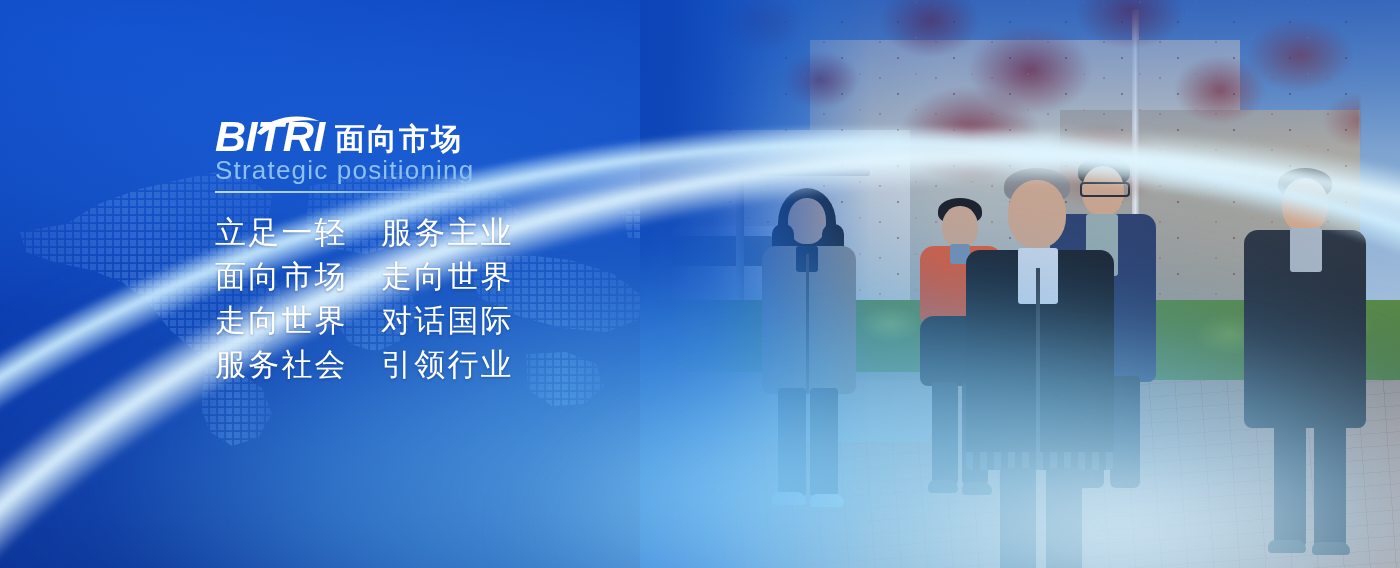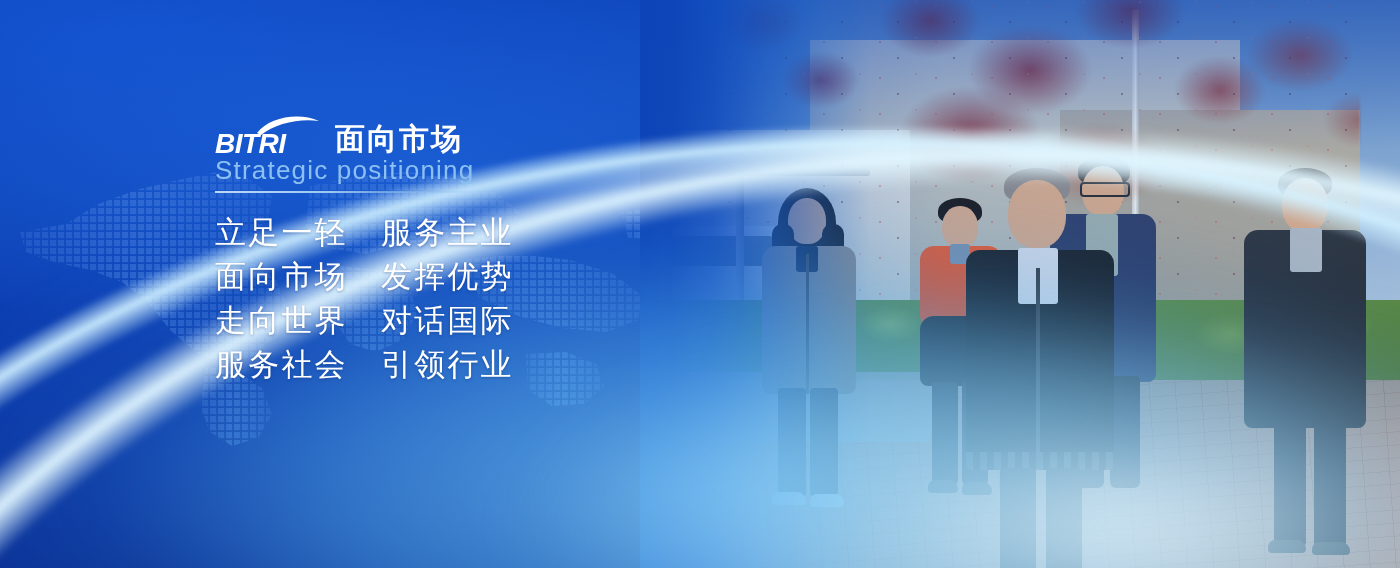--- a/index.html
+++ b/index.html
@@ -230,21 +230,21 @@
   }
   .logo {
     position: relative;
     width: 104px;
     height: 40px;
     flex: 0 0 auto;
   }
   .logo-word {
     position: absolute;
     left: 0; bottom: -2px;
-    font-size: 28px;
+    font-size: 43px;
     font-weight: bold;
     font-style: italic;
     letter-spacing: -0.5px;
     color: #ffffff;
     line-height: 1;
     font-family: "Liberation Sans", "DejaVu Sans", sans-serif;
   }
   .logo-swoosh {
     position: absolute;
     left: 40px; top: -2px;
@@ -442,19 +442,19 @@
       </div>
       <div class="title-cn">面向市场</div>
     </div>
 
     <div class="subtitle">Strategic positioning</div>
 
     <div class="rule"></div>
 
     <div class="slogans">
       <div class="slogan-line">立足一轻　服务主业</div>
-      <div class="slogan-line">面向市场　发挥优势</div>
+      <div class="slogan-line">面向市场　走向世界</div>
       <div class="slogan-line">走向世界　对话国际</div>
       <div class="slogan-line">服务社会　引领行业</div>
     </div>
 
   </div>
 </div>
 
 </body></html>

